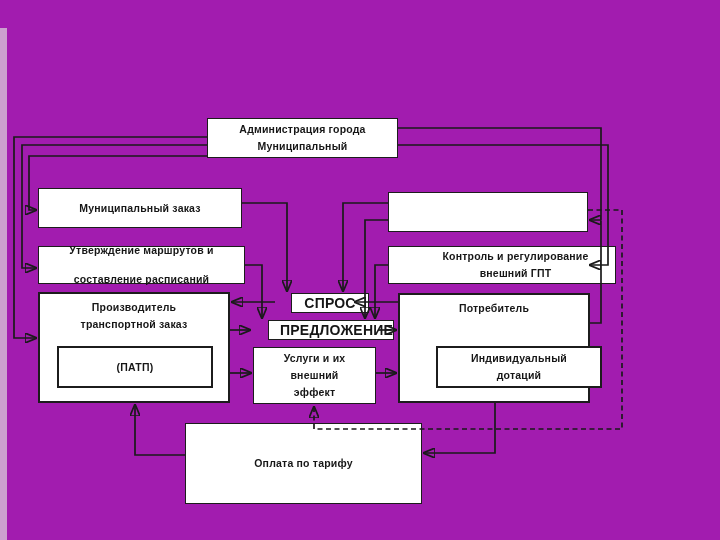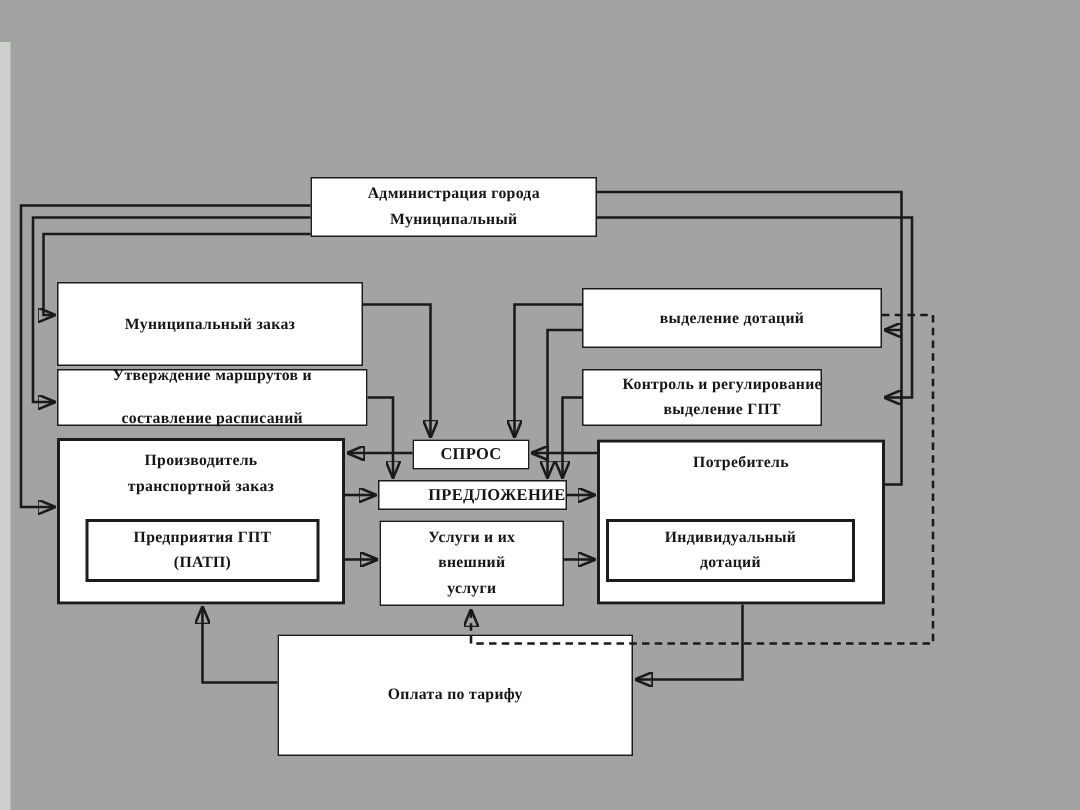--- a/index.html
+++ b/index.html
@@ -1,91 +1,89 @@
 <!DOCTYPE html>
 <html><head>
 <meta charset="utf-8">
 <style>
   html,body{margin:0;padding:0;background:#f1f2ee;}
   .canvas{
-    position:relative;width:720px;height:540px;background:#a3a3a3;
-    font-family:Liberation Serif, serif;overflow:hidden;
+    position:relative;width:720px;height:540px;background:#a21caf;
+    font-family:Liberation Sans, sans-serif;overflow:hidden;
   }
   .edge-strip{position:absolute;left:0;top:28px;width:7px;height:512px;background:#e3e8e0;opacity:.65;}
   .box{
     position:absolute;box-sizing:border-box;border:1.5px solid #1c1c1c;background:#ffffff;
     display:flex;flex-direction:column;align-items:center;justify-content:center;
     text-align:center;font-weight:bold;color:#161616;font-size:10.5px;line-height:17px;
     letter-spacing:.2px;z-index:1;
   }
   .box .ln{display:block;white-space:nowrap;}
   .thick{border-width:2px;}
   .top-align{justify-content:flex-start;padding-top:5px;}
-  .small{font-size:11px;line-height:12px;}
+  .small{font-size:14px;line-height:12px;margin-left:16px;}
   .wires{position:absolute;left:0;top:0;width:720px;height:540px;z-index:2;pointer-events:none;}
   .wires path{fill:none;stroke:#1a1a1a;stroke-width:1.7;}
   .wires path.dash{stroke-dasharray:5 3.5;}
 </style>
 </head>
 <body>
 
 <div class="canvas">
 
   <div class="edge-strip"></div>
 
   <div class="box" style="left:207px;top:118px;width:191px;height:40px;">
     <span class="ln">Администрация города</span>
     <span class="ln">Муниципальный</span>
   </div>
 
-  <div class="box" style="left:38px;top:188px;width:204px;height:56px;">
+  <div class="box" style="left:38px;top:188px;width:204px;height:40px;">
     <span class="ln">Муниципальный заказ</span>
   </div>
 
   <div class="box" style="left:38px;top:246px;width:207px;height:38px;gap:12px;">
     <span class="ln">Утверждение маршрутов и</span>
     <span class="ln">составление расписаний</span>
   </div>
 
   <div class="box" style="left:388px;top:192px;width:200px;height:40px;">
-    <span class="ln">выделение дотаций</span>
   </div>
 
-  <div class="box" style="left:388px;top:246px;width:160px;height:38px;padding-left:27px;">
+  <div class="box" style="left:388px;top:246px;width:228px;height:38px;padding-left:27px;">
     <span class="ln">Контроль и регулирование</span>
-    <span class="ln">выделение ГПТ</span>
+    <span class="ln">внешний ГПТ</span>
   </div>
 
   <div class="box thick top-align" style="left:38px;top:292px;width:192px;height:111px;">
     <span class="ln">Производитель</span>
     <span class="ln">транспортной заказ</span>
   </div>
   <div class="box thick" style="left:57px;top:346px;width:156px;height:42px;">
-    <span class="ln">Предприятия ГПТ</span>
     <span class="ln">(ПАТП)</span>
   </div>
 
   <div class="box small" style="left:275px;top:293px;width:78px;height:20px;">
     <span class="ln">СПРОС</span>
   </div>
 
   <div class="box small" style="left:252px;top:320px;width:126px;height:20px;align-items:flex-end;">
     <span class="ln">ПРЕДЛОЖЕНИЕ</span>
   </div>
 
   <div class="box" style="left:253px;top:347px;width:123px;height:57px;text-align:right;">
     <span class="ln">Услуги и их</span>
     <span class="ln">внешний</span>
-    <span class="ln">услуги</span>
+    <span class="ln">эффект</span>
   </div>
 
   <div class="box thick top-align" style="left:398px;top:293px;width:192px;height:110px;">
     <span class="ln">Потребитель</span>
   </div>
-  <div class="box thick" style="left:404px;top:346px;width:166px;height:42px;">
+  <div class="box thick" style="left:436px;top:346px;width:166px;height:42px;">
     <span class="ln">Индивидуальный</span>
     <span class="ln">дотаций</span>
   </div>
 
   <div class="box" style="left:185px;top:423px;width:237px;height:81px;">
     <span class="ln">Оплата по тарифу</span>
   </div>
 
   <svg class="wires" viewBox="0 0 720 540">
     <defs>

